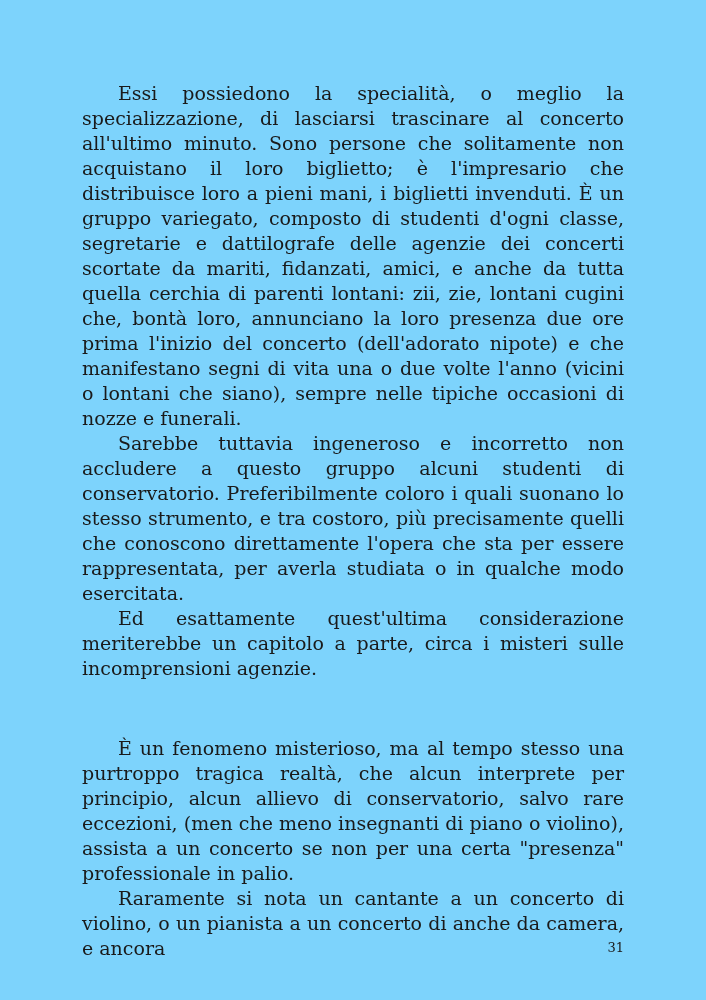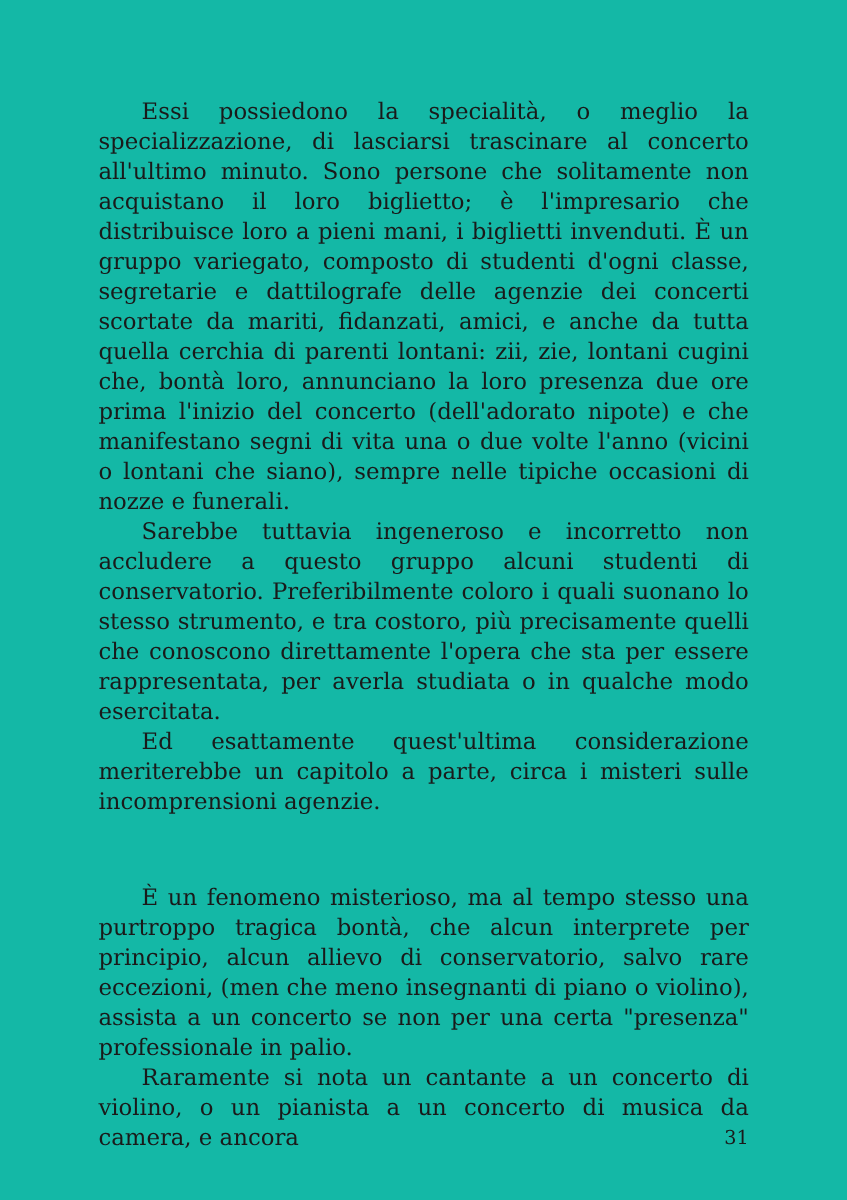--- a/index.html
+++ b/index.html
@@ -4,21 +4,21 @@
 <style>
   html, body {
     margin: 0;
     padding: 0;
     background: #ffffff;
   }
   .page {
     position: relative;
     width: 706px;
     height: 1000px;
-    background: #14b8a6;
+    background: #7dd3fc;
     overflow: hidden;
     font-family: "DejaVu Serif", "Liberation Serif", serif;
     color: #1a1a1a;
   }
   .text-block {
     position: absolute;
     left: 82px;
     top: 81px;
     width: 542px;
     font-size: 19px;
@@ -31,31 +31,31 @@
     padding: 0;
     text-indent: 36px;
   }
   .para.section-start {
     margin-top: 55px;
   }
   .page-number {
     position: absolute;
     right: 82px;
     top: 938px;
-    font-size: 16px;
+    font-size: 13px;
     line-height: 20px;
     color: #1a1a1a;
     text-align: center;
   }
 </style>
 </head>
 <body>
 
 <div class="page">
   <div class="text-block">
     <p class="para">Essi possiedono la specialità, o meglio la specializzazione, di lasciarsi trascinare al concerto all'ultimo minuto. Sono persone che solitamente non acquistano il loro biglietto; è l'impresario che distribuisce loro a pieni mani, i biglietti invenduti. È un gruppo variegato, composto di studenti d'ogni classe, segretarie e dattilografe delle agenzie dei concerti scortate da mariti, fidanzati, amici, e anche da tutta quella cerchia di parenti lontani: zii, zie, lontani cugini che, bontà loro, annunciano la loro presenza due ore prima l'inizio del concerto (dell'adorato nipote) e che manifestano segni di vita una o due volte l'anno (vicini o lontani che siano), sempre nelle tipiche occasioni di nozze e funerali.</p>
     <p class="para">Sarebbe tuttavia ingeneroso e incorretto non accludere a questo gruppo alcuni studenti di conservatorio. Preferibilmente coloro i quali suonano lo stesso strumento, e tra costoro, più precisamente quelli che conoscono direttamente l'opera che sta per essere rappresentata, per averla studiata o in qualche modo esercitata.</p>
     <p class="para">Ed esattamente quest'ultima considerazione meriterebbe un capitolo a parte, circa i misteri sulle incomprensioni agenzie.</p>
-    <p class="para section-start">È un fenomeno misterioso, ma al tempo stesso una purtroppo tragica bontà, che alcun interprete per principio, alcun allievo di conservatorio, salvo rare eccezioni, (men che meno insegnanti di piano o violino), assista a un concerto se non per una certa "presenza" professionale in palio.</p>
-    <p class="para">Raramente si nota un cantante a un concerto di violino, o un pianista a un concerto di musica da camera, e ancora</p>
+    <p class="para section-start">È un fenomeno misterioso, ma al tempo stesso una purtroppo tragica realtà, che alcun interprete per principio, alcun allievo di conservatorio, salvo rare eccezioni, (men che meno insegnanti di piano o violino), assista a un concerto se non per una certa "presenza" professionale in palio.</p>
+    <p class="para">Raramente si nota un cantante a un concerto di violino, o un pianista a un concerto di anche da camera, e ancora</p>
   </div>
   <div class="page-number">31</div>
 </div>
 
 </body></html>

